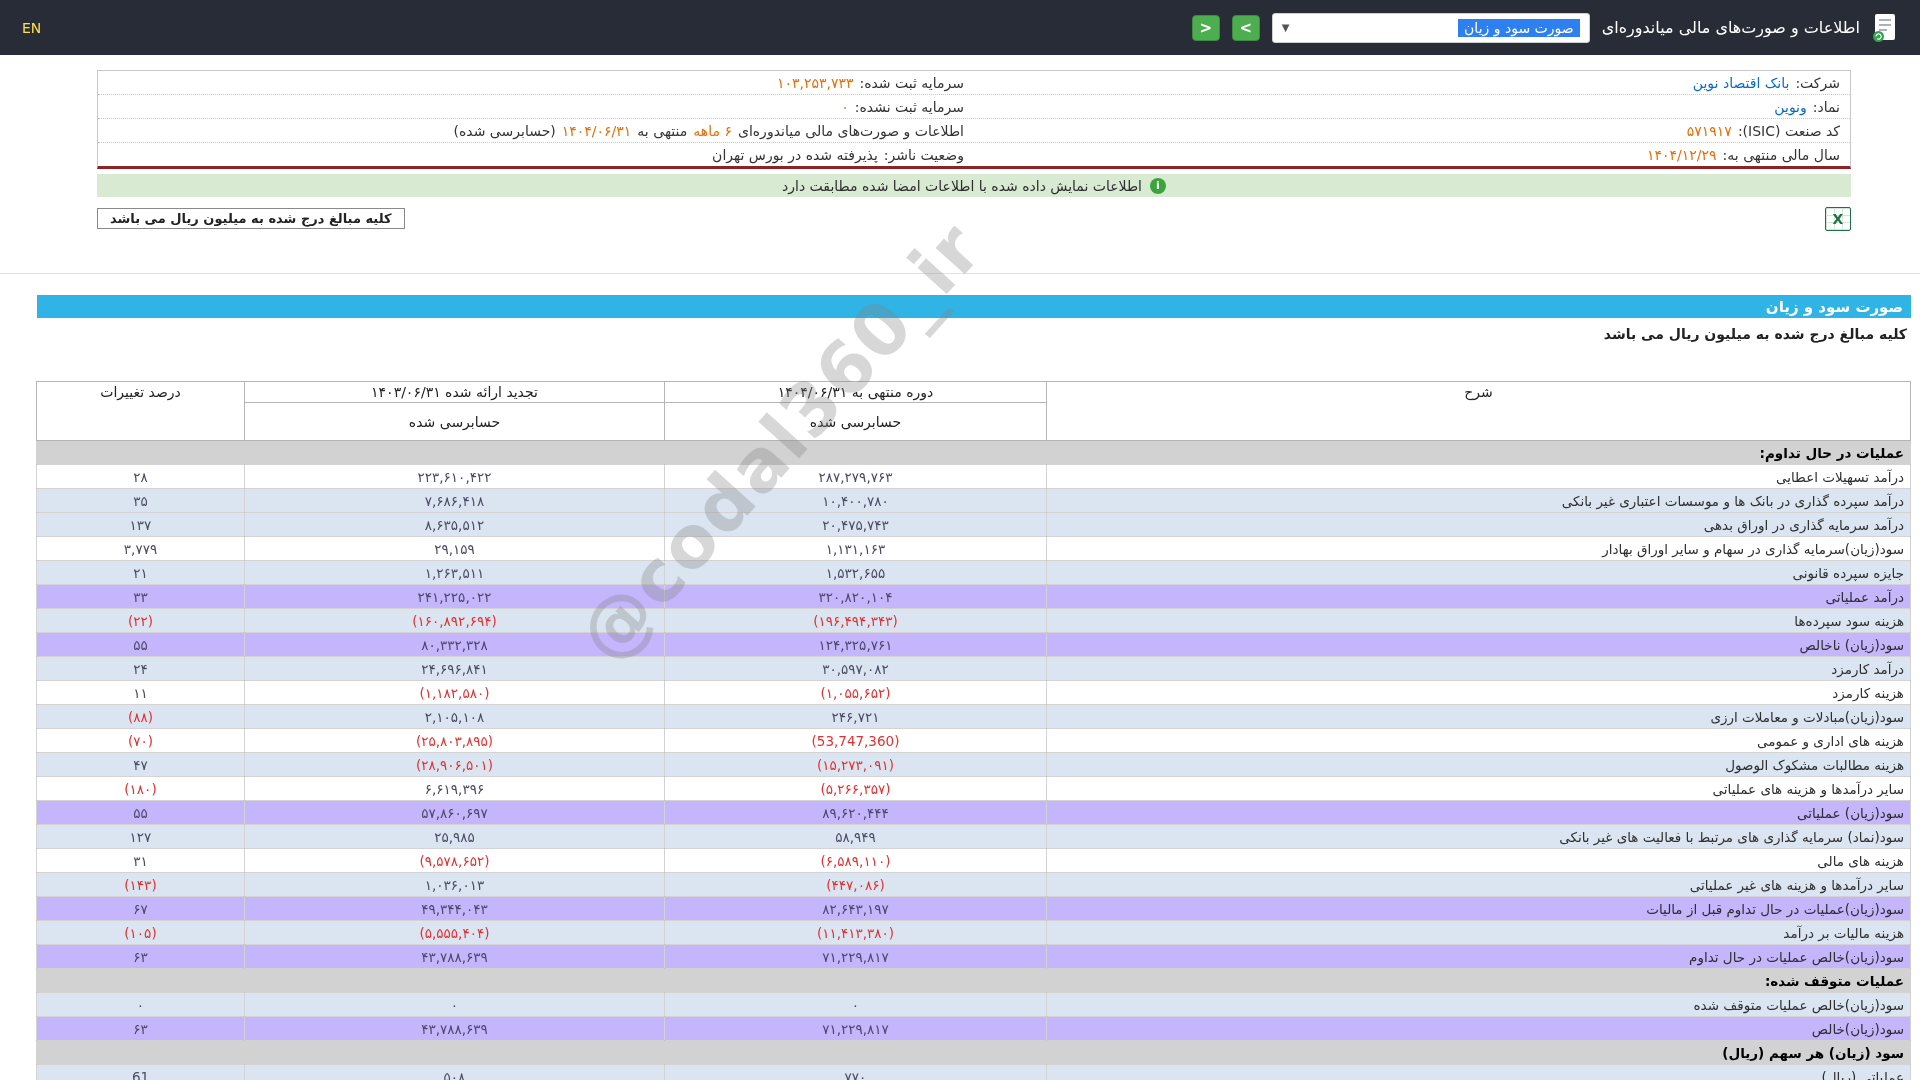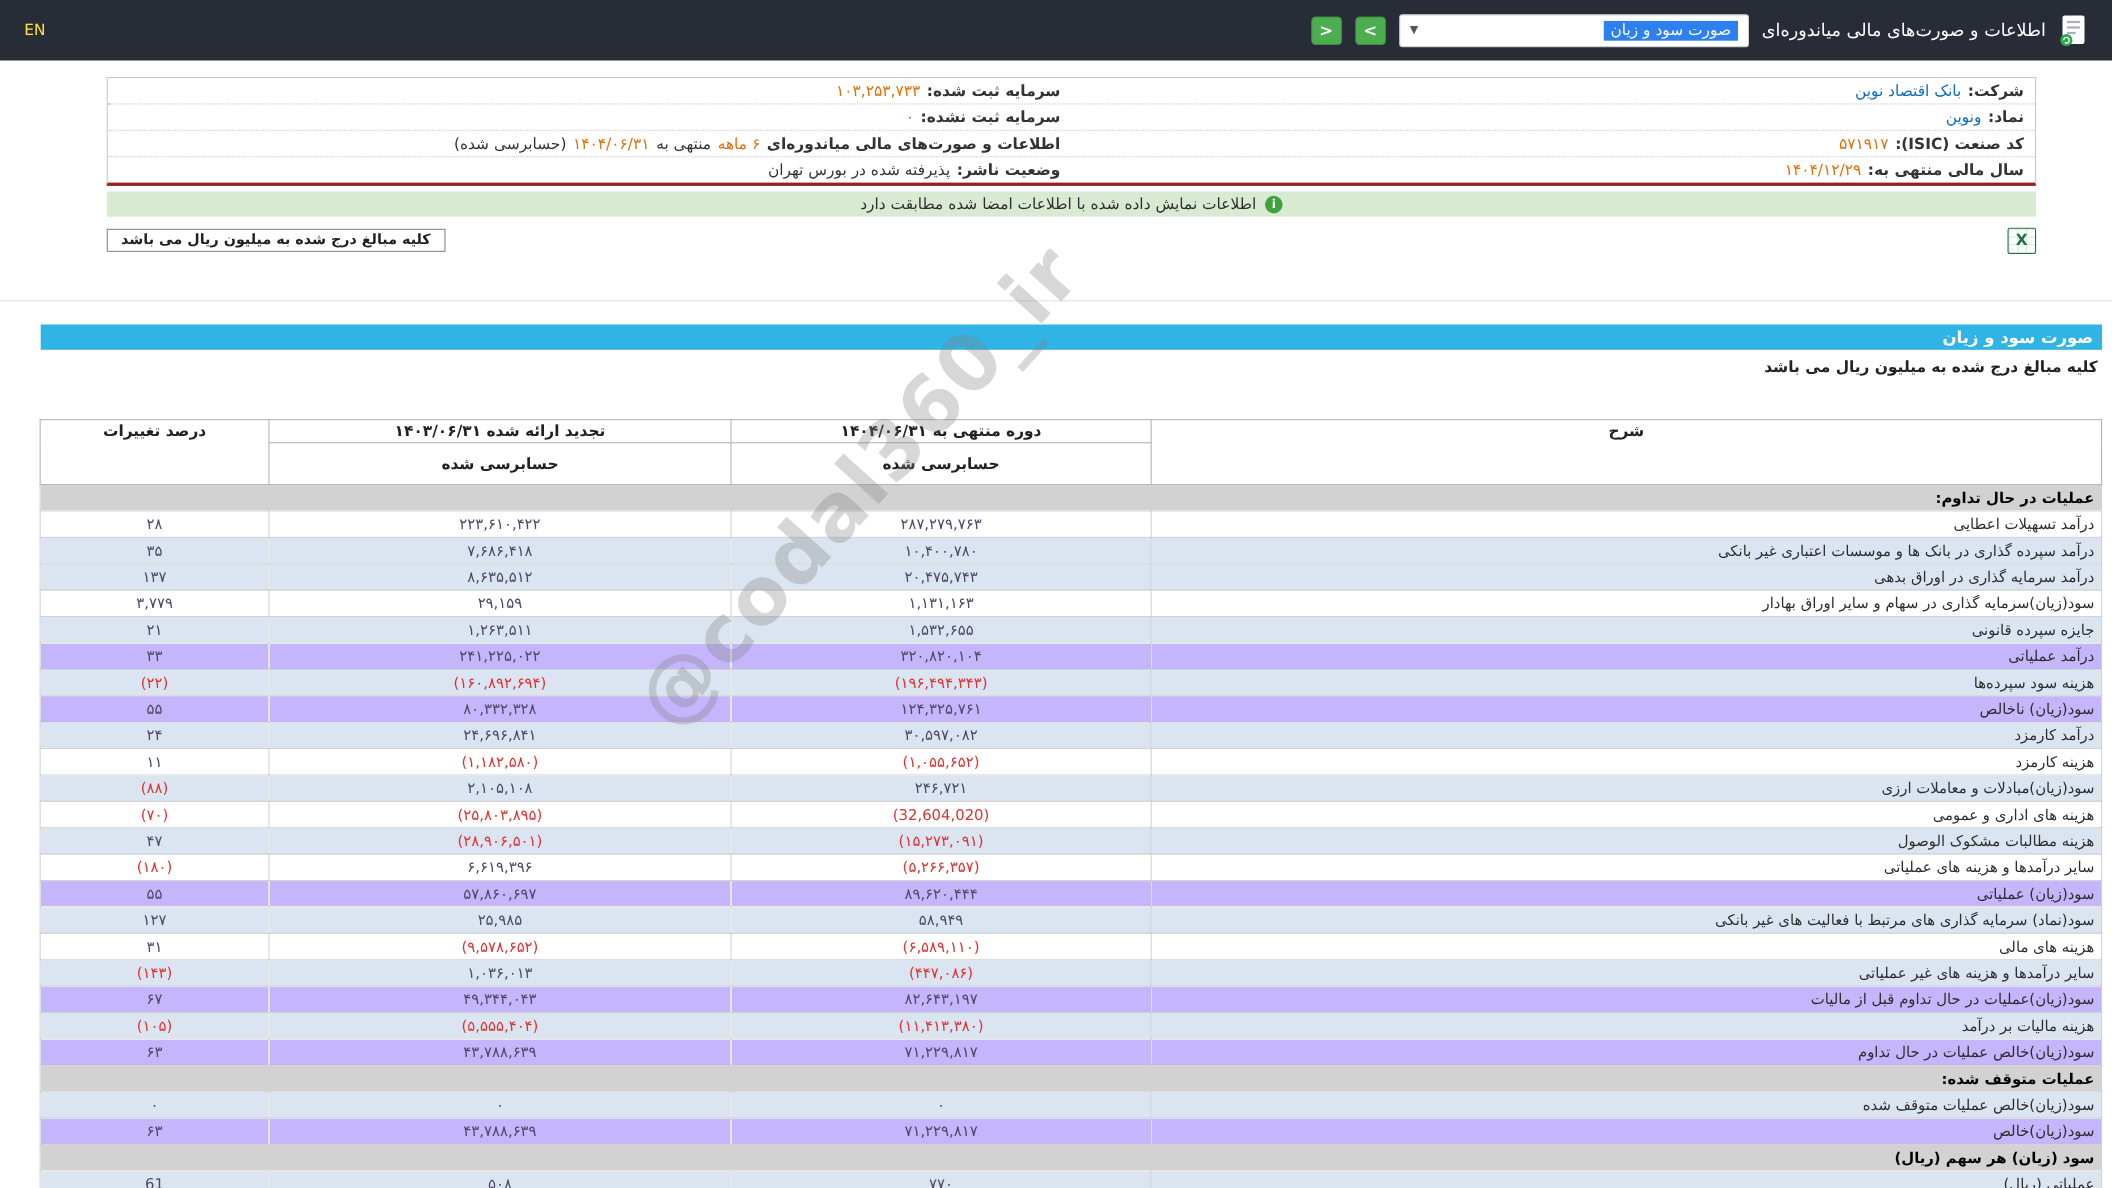--- a/index.html
+++ b/index.html
@@ -23,21 +23,21 @@
   .lang{color:#fde047;font-size:14px;direction:ltr;cursor:pointer}
   .report-icon{position:relative;width:26px;height:30px;cursor:pointer}
 
   
   .info-table{margin:15px 69px 0 97px;border:1px solid #c9c9c9;
     border-bottom:3px solid #8e2323;background:#fff}
   .info-row{display:flex;border-bottom:1px dotted #c9c9c9}
   .info-row:last-child{border-bottom:none}
   .info-cell{width:50%;height:23px;display:flex;align-items:center;gap:6px;
     padding:0 10px;font-size:14px;white-space:nowrap;overflow:hidden}
-  .ilabel{font-weight:bold;color:#333}
+  .ilabel{font-weight:normal;color:#333}
   .ival{color:#333}
   .ival.blue{color:#0b6bbf}
   .ival.orange{color:#e2700a}
 
   
   .notice{margin:5px 69px 0 97px;height:23px;background:#d9ead3;display:flex;
     align-items:center;justify-content:center;gap:8px;font-size:14px;color:#2d2d2d}
   .notice-icon{width:16px;height:16px;border-radius:50%;background:#3da33d;color:#fff;
     font-size:11px;font-weight:bold;display:flex;align-items:center;justify-content:center;
     font-style:normal}
@@ -59,21 +59,21 @@
   
   .report{margin:21px 9px 0 37px}
   .report-title{height:23px;background:#30b4e6;color:#fff;font-size:15px;font-weight:bold;
     display:flex;align-items:center;padding:0 8px}
   .report-unit{height:26px;display:flex;align-items:center;padding:6px 4px 0 0;
     font-size:14px;font-weight:bold;color:#222}
 
   table.fs-table{width:100%;table-layout:fixed;border-collapse:collapse;margin-top:37px;
     border:1px solid #b5b5b5}
   .col-desc{width:864px}.col-cur{width:382px}.col-pri{width:420px}.col-chg{width:208px}
-  .fs-table th{background:#fff;border:1px solid #b5b5b5;font-size:14px;font-weight:bold;
+  .fs-table th{background:#fff;border:1px solid #b5b5b5;font-size:14px;font-weight:normal;
     color:#222;padding:2px 4px}
   .th-desc,.th-chg{vertical-align:top;padding-top:3px}
   .th-period{height:21px}
   .th-audit{height:38px;font-weight:bold}
   .fs-table td{height:24px;border:1px solid rgba(175,175,175,.55);padding:0 6px;
     font-size:13.5px;overflow:hidden;white-space:nowrap}
   .section-cell{background:#d2d2d2;font-weight:bold;color:#000000;text-align:right;font-size:14px}
   .cell-desc{text-align:right;color:#2e2e2e;font-size:14px}
   .cell-num{text-align:center;color:#4b4965}
   .cell-num.neg{color:#e03131}
@@ -258,21 +258,21 @@
           <td class="cell-num">۱۱</td>
         </tr>
         <tr class="bg-blue">
           <td class="cell-desc">سود(زیان)مبادلات و معاملات ارزی</td>
           <td class="cell-num">۲۴۶,۷۲۱</td>
           <td class="cell-num">۲,۱۰۵,۱۰۸</td>
           <td class="cell-num neg">(۸۸)</td>
         </tr>
         <tr class="bg-white">
           <td class="cell-desc">هزینه های اداری و عمومی</td>
-          <td class="cell-num neg">(32,604,020)</td>
+          <td class="cell-num neg">(53,747,360)</td>
           <td class="cell-num neg">(۲۵,۸۰۳,۸۹۵)</td>
           <td class="cell-num neg">(۷۰)</td>
         </tr>
         <tr class="bg-blue">
           <td class="cell-desc">هزینه مطالبات مشکوک الوصول</td>
           <td class="cell-num neg">(۱۵,۲۷۳,۰۹۱)</td>
           <td class="cell-num neg">(۲۸,۹۰۶,۵۰۱)</td>
           <td class="cell-num">۴۷</td>
         </tr>
         <tr class="bg-white">

